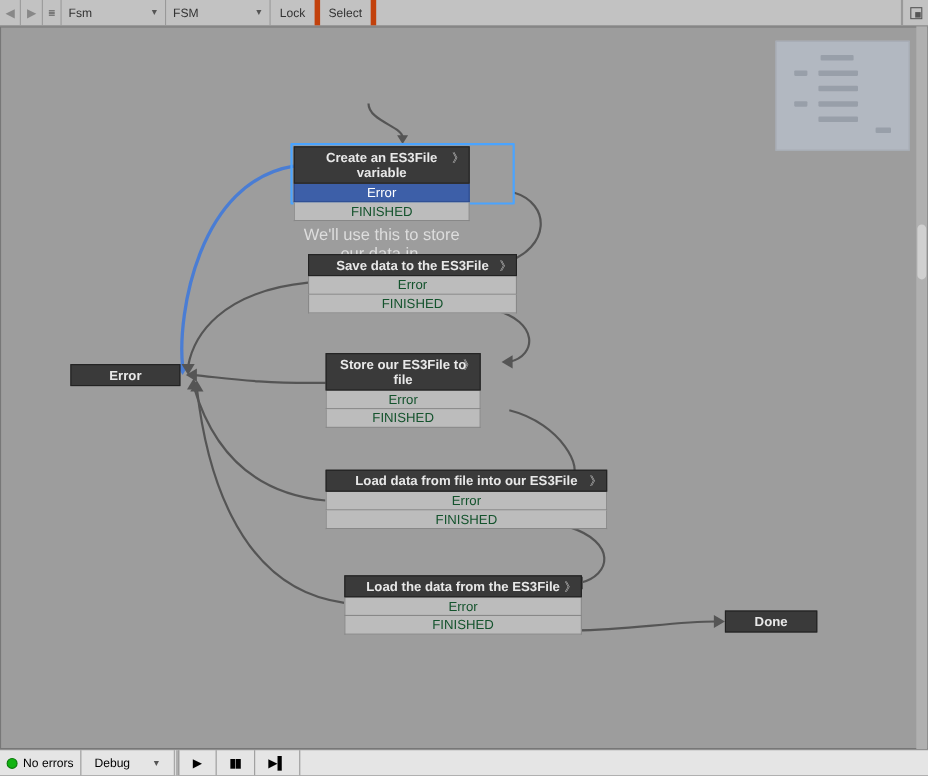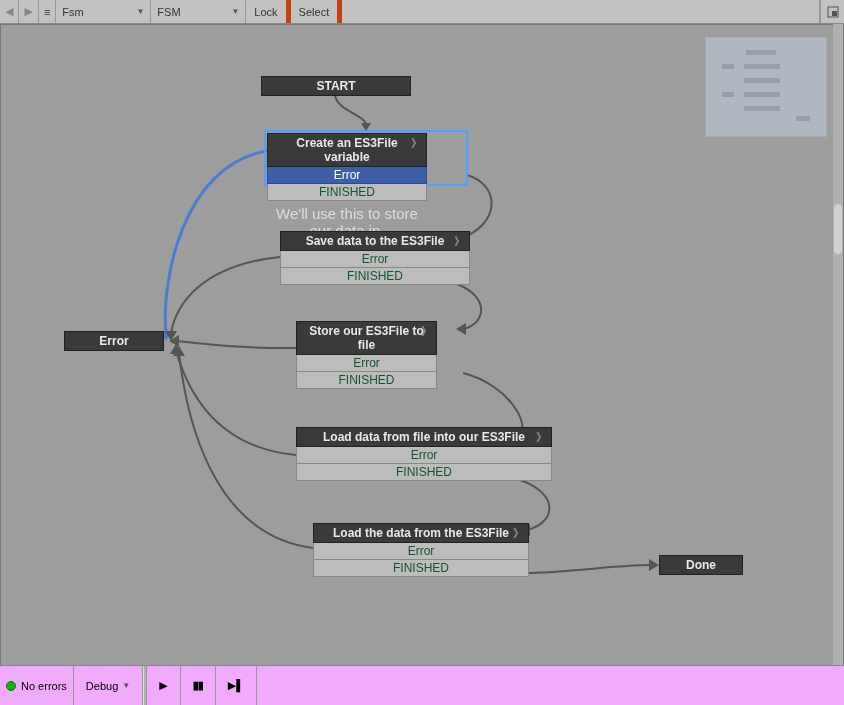--- a/index.html
+++ b/index.html
@@ -29,21 +29,21 @@
 
 .node { position: absolute; }
 .hdr { background: #3a3a3a; color: #e8e8e8; font-size: 12px; text-align: center; padding: 2px 10px; border: 1px solid #222; font-weight: bold; position: relative; }
 .hdr .trans-icon { position: absolute; right: 4px; top: 2px; font-size: 11px; color: #ccc; font-weight:normal;}
 .row-item { background: #bcbcbc; color: #14532d; font-size: 12px; text-align: center; padding: 1px 4px; border: 1px solid #888; border-top: none; }
 .row-item.sel { background: #3d5fa8; color: #fff; border-color: #2c4a8c; }
 .desc { font-size: 15px; color: #ddd; text-align: center; padding: 4px 6px; }
 .selected-border { position: absolute; border: 2px solid #4aa4ff; border-radius: 1px; pointer-events:none; }
 
 
-.bottombar { position: absolute; bottom: 0; left: 0; right: 0; height: 40px; background: #f0abfc; border-top: 1px solid #888; display: flex; align-items: stretch; font-size: 11px; }
+.bottombar { position: absolute; bottom: 0; left: 0; right: 0; height: 24px; background: #e5e5e5; border-top: 1px solid #888; display: flex; align-items: stretch; font-size: 11px; }
 .status { display: flex; align-items: center; padding: 0 6px; border-right: 1px solid #999; gap: 5px; }
 .status .dot { width: 10px; height: 10px; background: #12b312; border-radius: 50%; border:1px solid #0a7a0a;}
 .btn { display: flex; align-items: center; justify-content: center; padding: 0 12px; border-right: 1px solid #999; cursor: pointer; }
 .separator { width:4px; background: #b0b0b0; border-right:1px solid #999; border-left:1px solid #ddd;}
 
 .scrollbar-v { position:absolute; right:1px; top:24px; bottom:24px; width:10px; background:#b0b0b0;}
 .scrollbar-v .thumb { position:absolute; left:1px; right:1px; top:180px; height:50px; background:#d0d0d0; border-radius:4px;}
 </style>
 </head>
 <body>
@@ -114,23 +114,20 @@
     <path d="M 295 323 C 230 324, 200 318, 175 316"></path>
     <polygon points="178,310 178,322 168,316"></polygon>
 
     <path d="M 295 430 C 210 422, 185 360, 175 326"></path>
     <polygon points="169,329 181,329 175,319"></polygon>
 
     <path d="M 312 523 C 210 510, 185 390, 178 328"></path>
     <polygon points="172,331 184,331 178,321"></polygon>
   </svg>
 
-  <div class="node" style="left:260px; top:51px; width:150px;">
-    <div class="hdr">START</div>
-  </div>
 
   <div class="node" style="left:63px; top:306px; width:100px;">
     <div class="hdr">Error</div>
   </div>
 
   <div class="node" style="left:658px; top:530px; width:84px;">
     <div class="hdr">Done</div>
   </div>
 
   <div class="selected-border" style="left:263px; top:105px; width:204px; height:56px;"></div>
@@ -169,21 +166,21 @@
 
 <div class="scrollbar-v">
     <div class="thumb"></div>
   </div>
 
 <div class="bottombar">
   <div class="status">
     <div class="dot"></div>
     <span>No errors</span>
   </div>
-  <div class="btn" style="gap:4px;">
+  <div class="btn" style="gap:20px;">
     <span>Debug</span>
     <span style="font-size:8px;color:#555;">▼</span>
   </div>
   <div class="separator"></div>
   <div class="btn">
       <span>▶</span>
     </div>
   <div class="btn">
       <span style="letter-spacing:-1px;font-weight:bold;">▮▮</span>
     </div>

